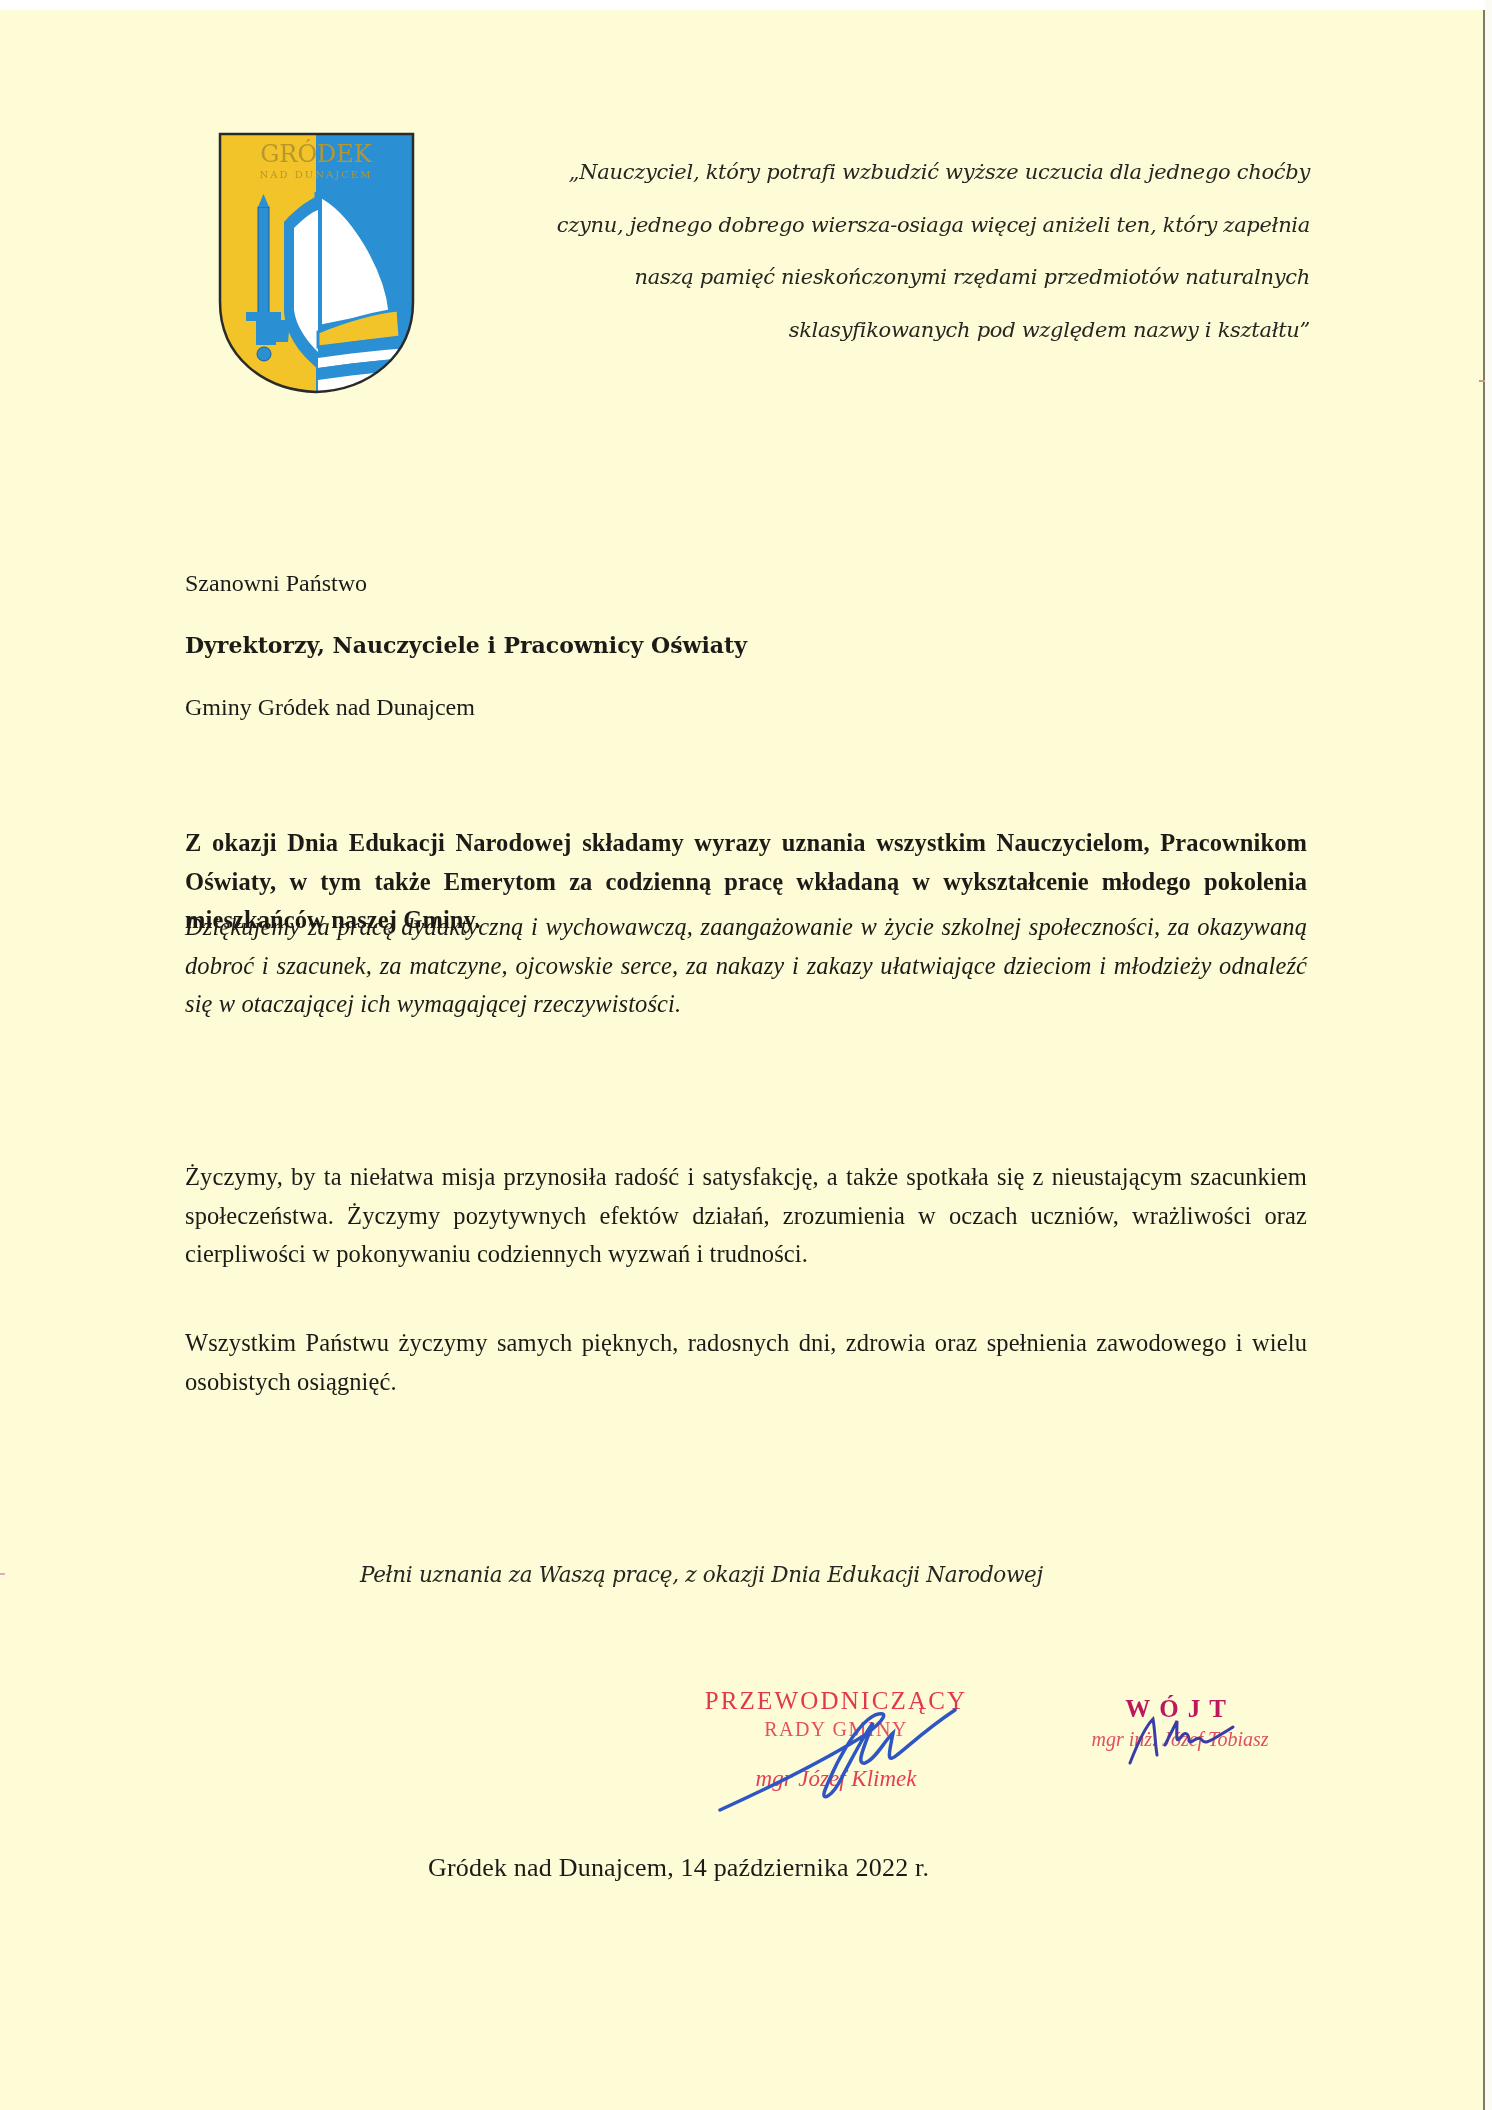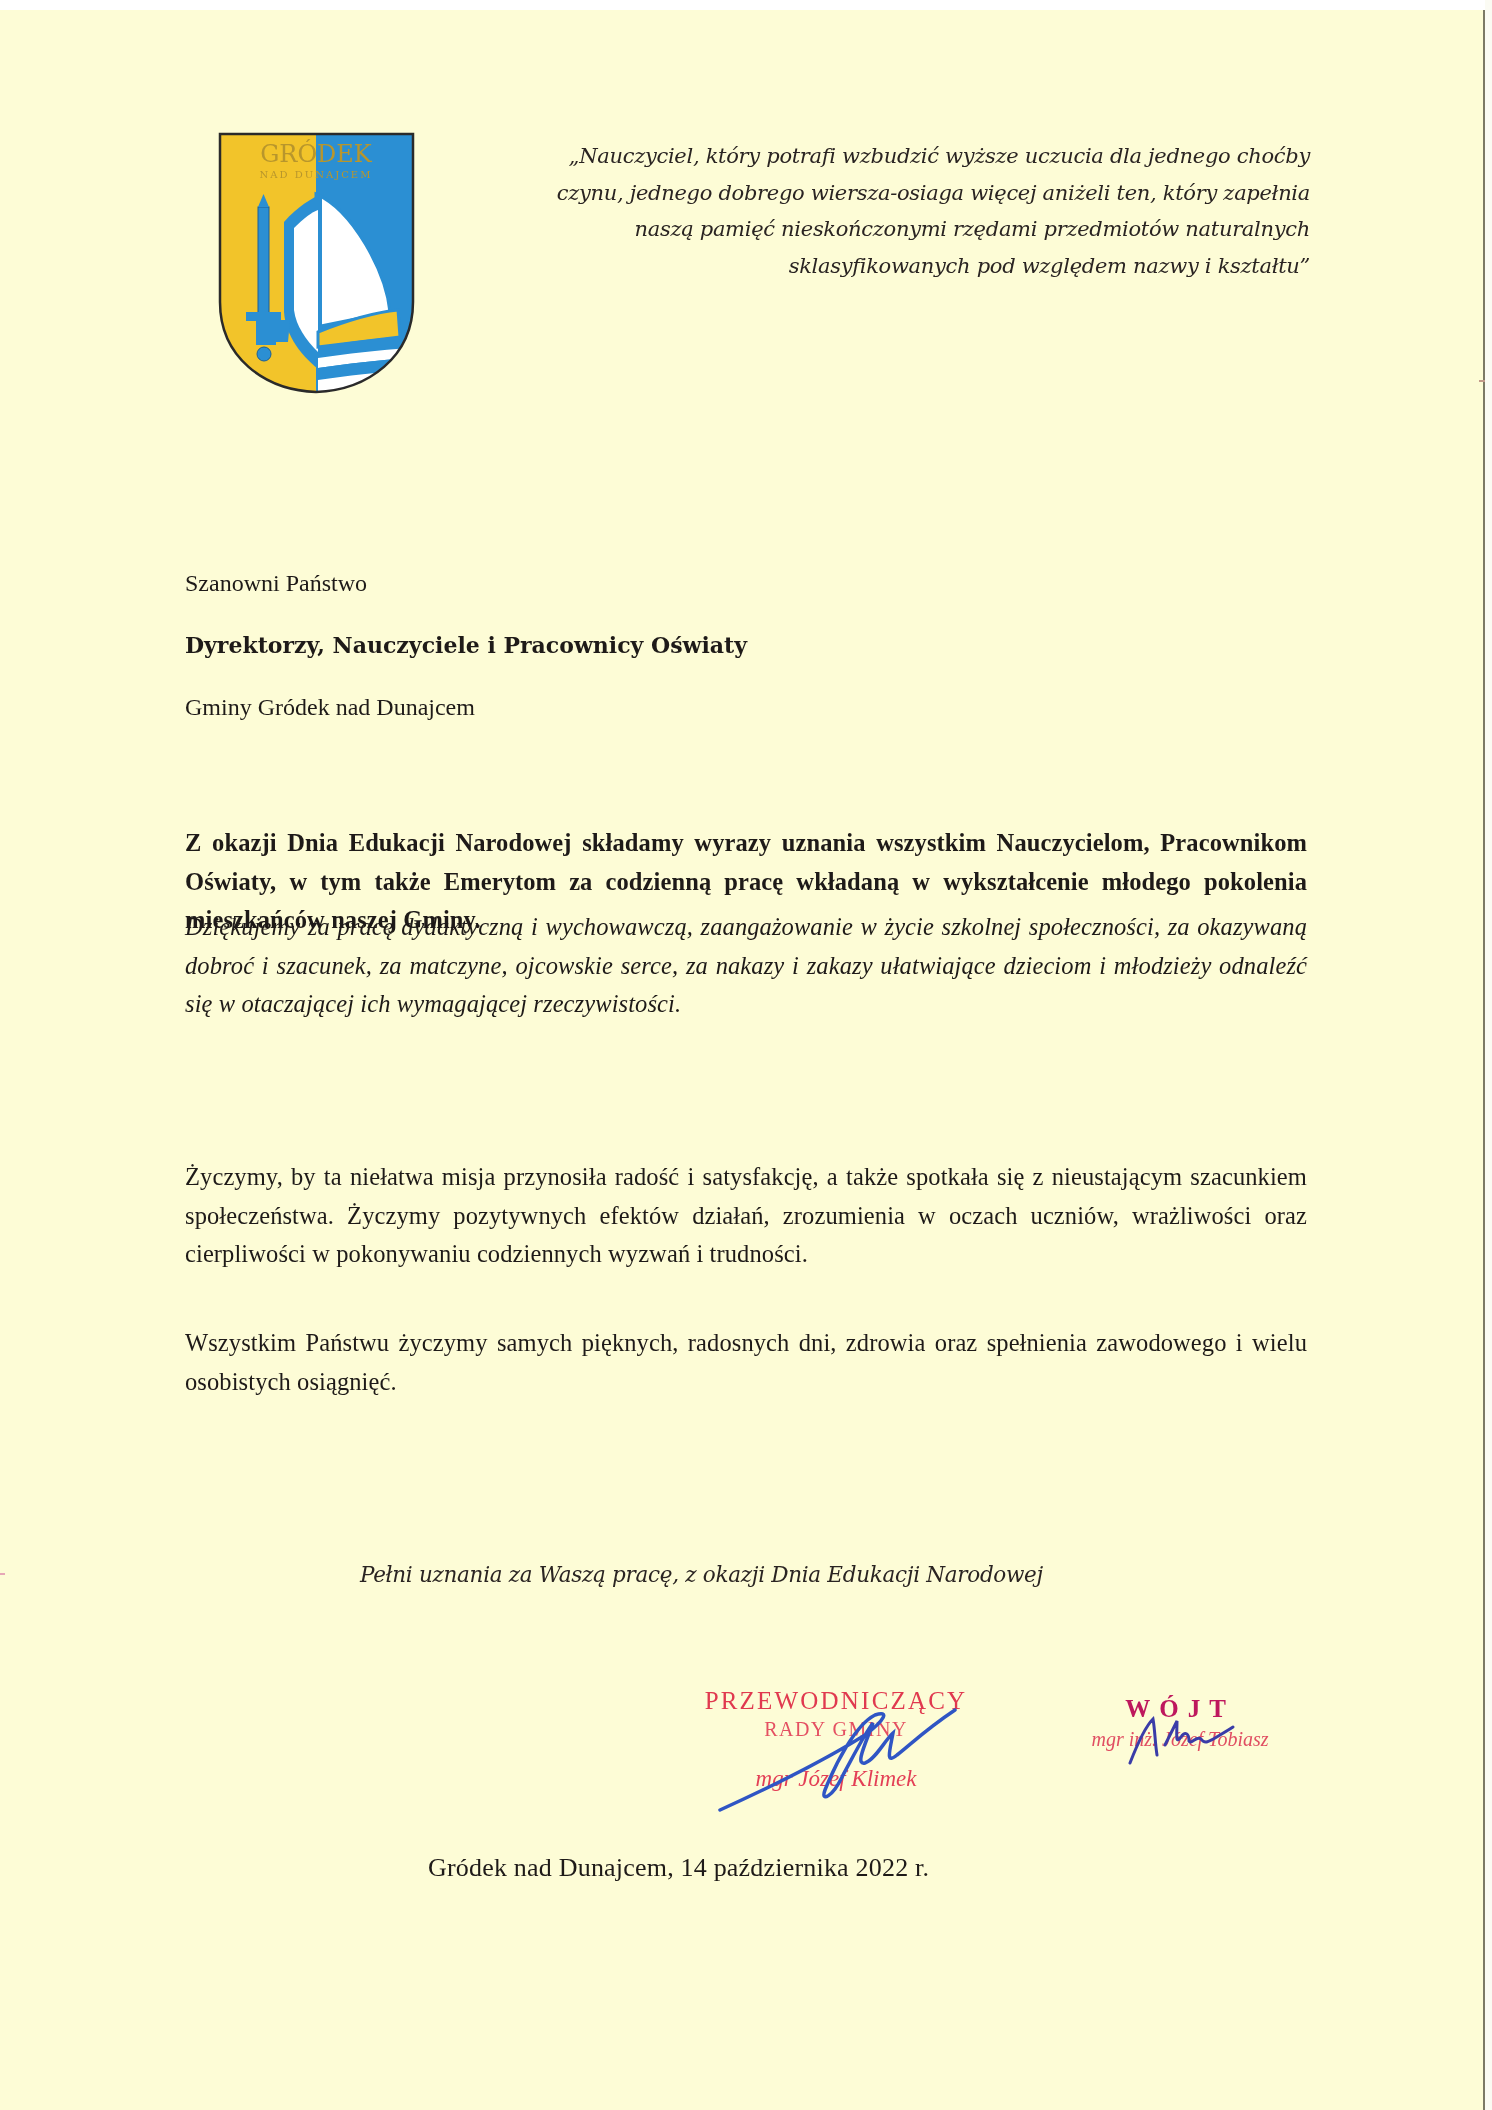--- a/index.html
+++ b/index.html
@@ -65,21 +65,21 @@
       top: 138px;
       width: 810px;
       text-align: right;
       font-style: italic;
       font-size: 21px;
       line-height: 36.5px;
       font-family: "DejaVu Serif", serif;
       color: #2a2422;
       letter-spacing: -0.3px;
     }
-    .quote span { display: block; }
+    .quote span { display: block; margin-top: 16px; }
 
     
     .salutation {
       position: absolute;
       left: 185px;
       top: 568px;
       font-size: 24px;
     }
     .salutation .line {
       display: block;

